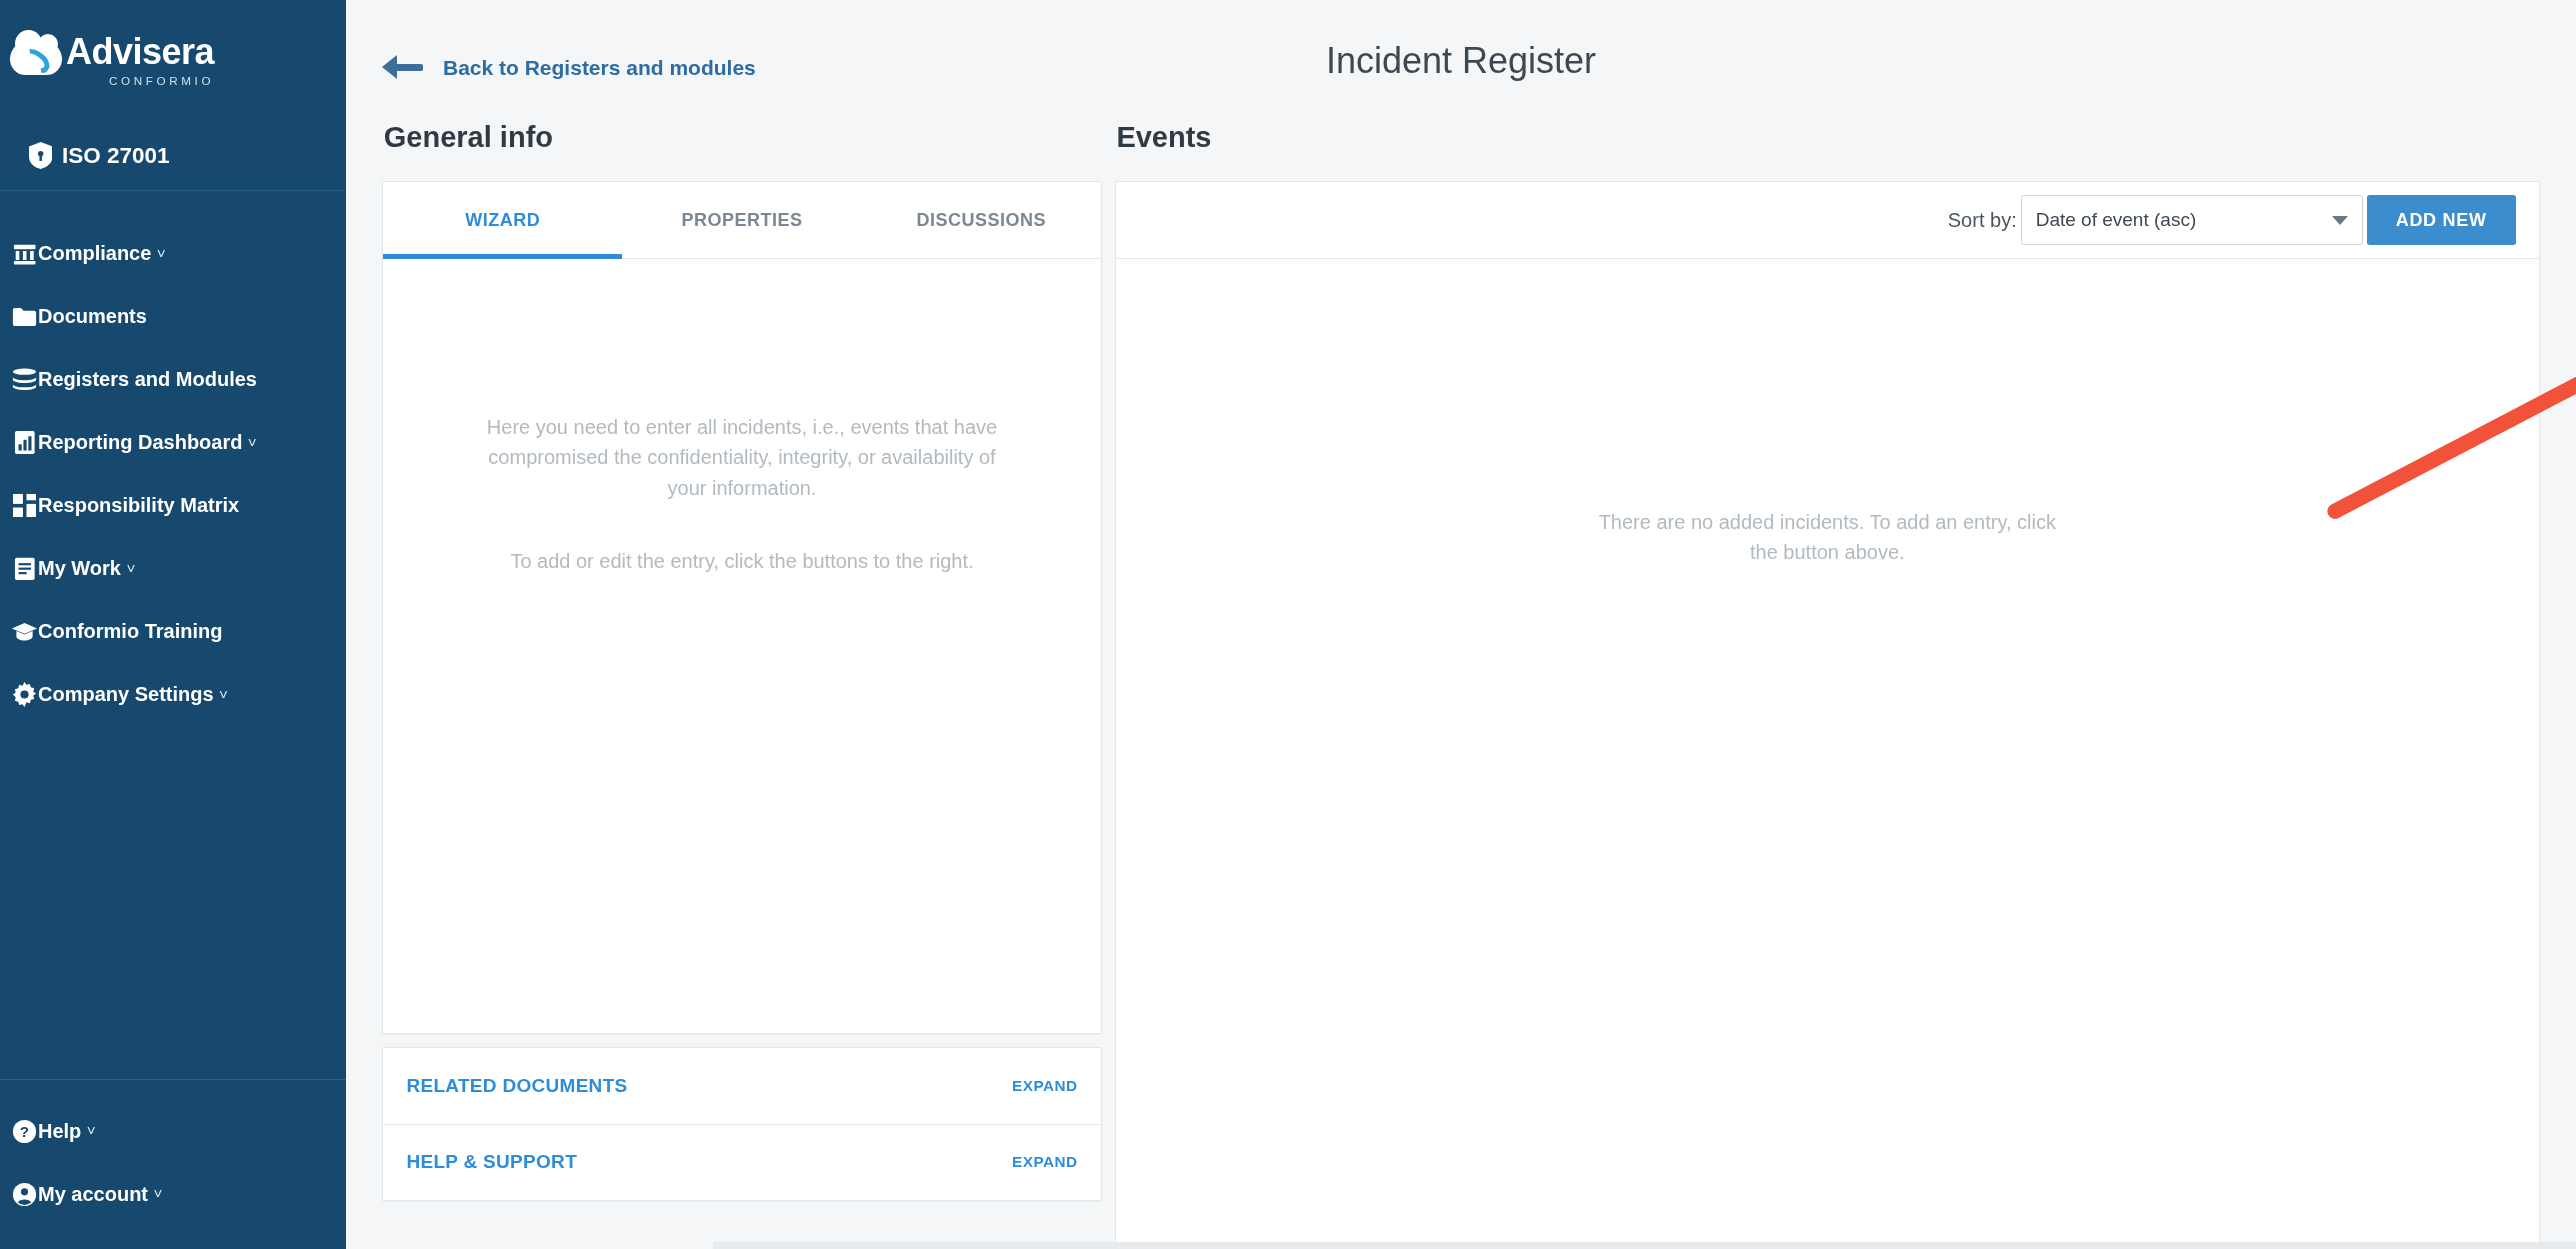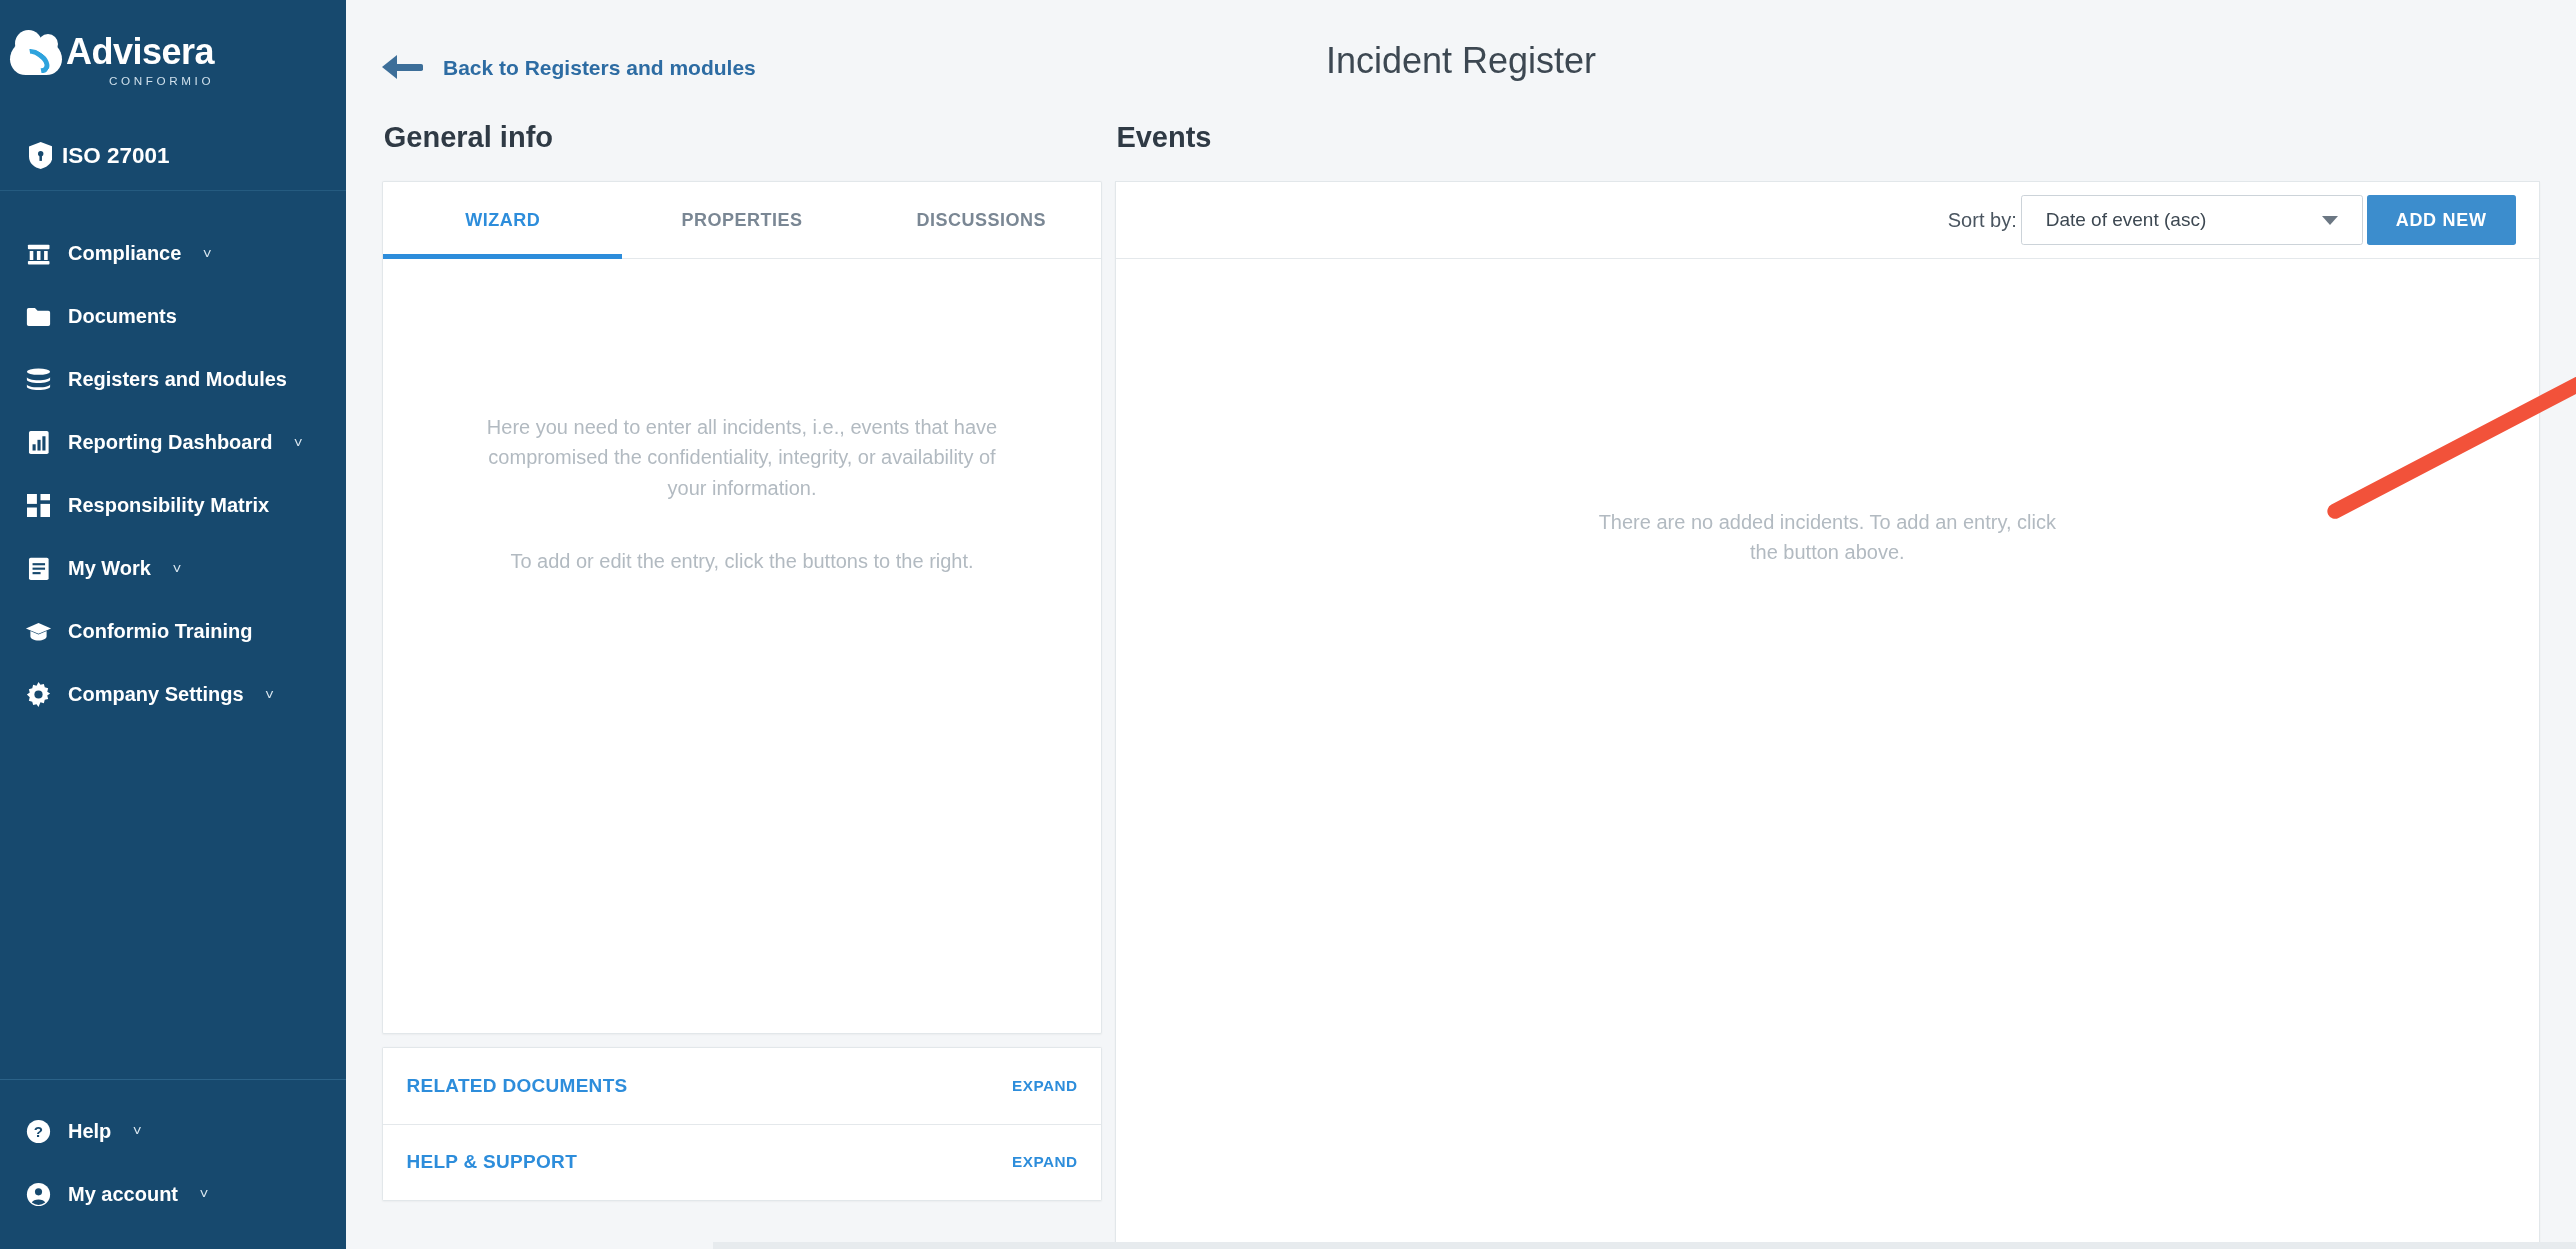--- a/index.html
+++ b/index.html
@@ -101,22 +101,21 @@
   }
 
   .nav {
     padding-top: 31px;
     flex: 1;
   }
   .nav-item {
     display: flex;
     align-items: center;
     height: 63px;
-    padding: 0 25px;
-    gap: 16px;
+    padding: 0 11px;
     cursor: pointer;
   }
   .nav-item .label {
     font-size: 20px;
     font-weight: bold;
     color: #ffffff;
     white-space: nowrap;
   }
   .nav-item .chev {
     margin-left: 5.4px;
@@ -315,21 +314,21 @@
     color: #4a5560;
   }
   .select {
     width: 342px;
     height: 50px;
     border: 0.9px solid #ccd3d9;
     border-radius: 2.7px;
     background: #ffffff;
     display: flex;
     align-items: center;
-    padding: 0 24px;
+    padding: 0 14px;
     justify-content: space-between;
     cursor: pointer;
   }
   .select .value {
     font-size: 19px;
     color: #3d4852;
   }
   .caret {
     width: 0; height: 0;
     border-left: 8px solid transparent;

